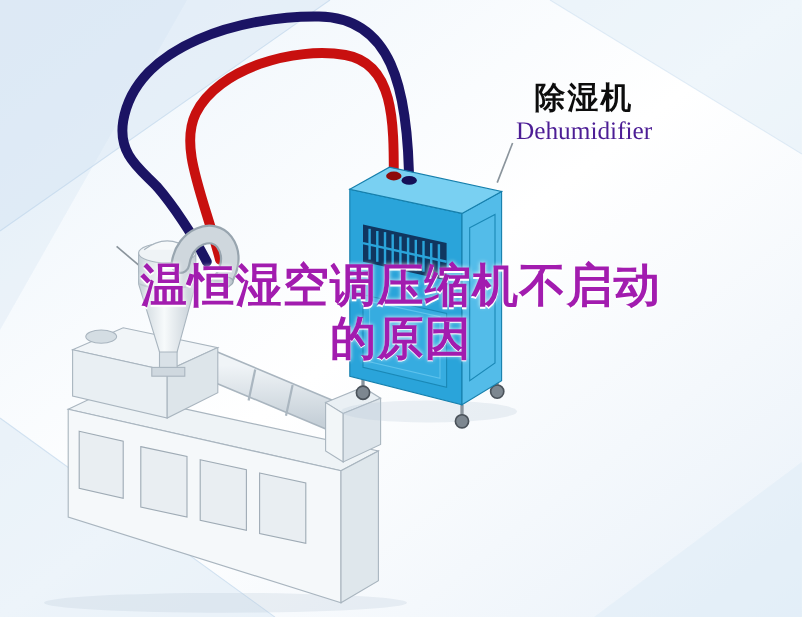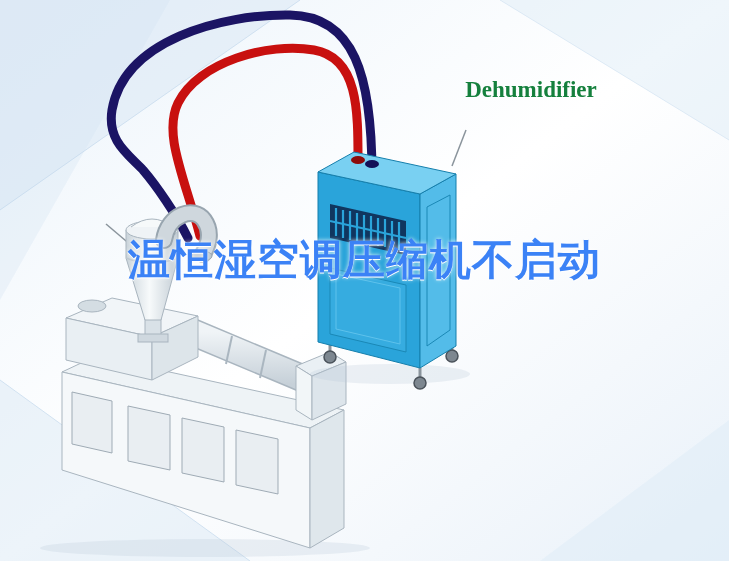--- a/index.html
+++ b/index.html
@@ -3,21 +3,21 @@
 <meta charset="utf-8">
 <style>
   html,body{margin:0;padding:0;background:#ffffff;}
   .stage{
     position:relative;width:729px;height:561px;overflow:hidden;background:#fff;
     font-family:"DejaVu Sans","Liberation Sans",sans-serif;
   }
   .stage svg{position:absolute;left:0;top:0;}
   .label-block{position:absolute;text-align:center;line-height:1.05;}
   .cn{font-weight:bold;color:#0d0d0d;letter-spacing:2px;}
-  .en{font-family:"Liberation Serif","DejaVu Serif",serif;color:#15803d;font-weight:bold;}
+  .en{font-family:"Liberation Serif","DejaVu Serif",serif;color:#4c1d95;font-weight:normal;}
   .hopper-label{left:40px;top:160px;width:104px;}
   .hopper-label .cn{font-size:27px;}
   .hopper-label .en{font-size:23px;margin-top:4px;}
   .dehum-label{left:446px;top:74px;width:170px;}
   .dehum-label .cn{font-size:28px;}
   .dehum-label .en{font-size:23px;margin-top:4px;}
   .main-title{
     left:0;top:238px;width:729px;
     font-weight:bold;color:#1c9ddd;
     text-shadow:0 1px 0 #ffffff,0 0 4px rgba(255,255,255,0.9);
@@ -141,21 +141,23 @@
 
       <ellipse cx="358" cy="160" rx="7" ry="4" fill="#8d0b0b"></ellipse>
       <ellipse cx="372" cy="164" rx="7" ry="4" fill="#141058"></ellipse>
     </g>
   </svg>
 
   <div class="label-block hopper-label">
   </div>
 
   <div class="label-block dehum-label">
+    <div class="cn">除湿机</div>
     <div class="en">Dehumidifier</div>
   </div>
 
-  <div class="label-block main-title" style="color: #3b82f6;">
+  <div class="label-block main-title" style="color: #a21caf;">
     <div class="t1">温恒湿空调压缩机不启动</div>
+    <div class="t2">的原因</div>
   </div>
 
 
 </div>
 
 </body></html>

